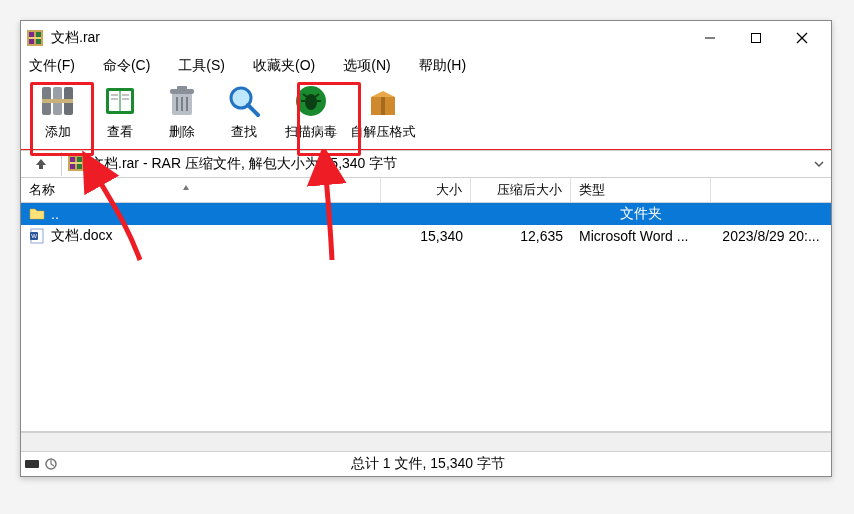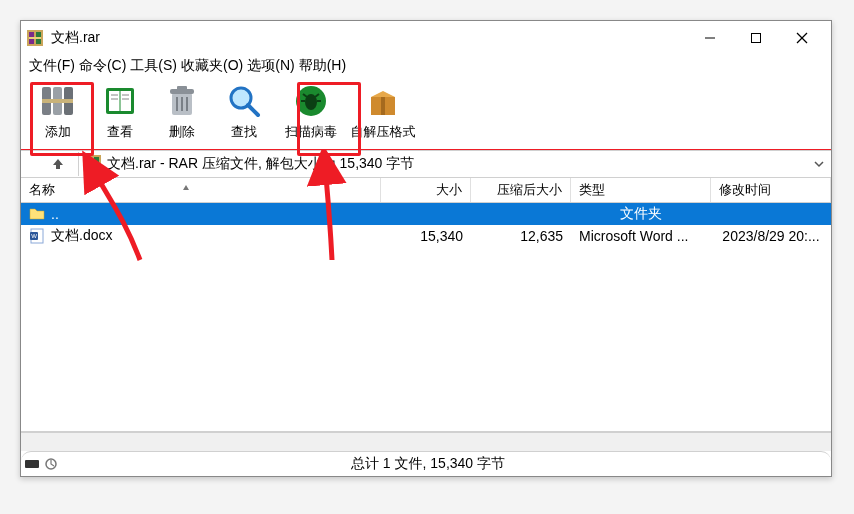--- a/index.html
+++ b/index.html
@@ -11,27 +11,27 @@
     display: flex; flex-direction: column;
   }
   .titlebar {
     height: 34px; display: flex; align-items: center; padding: 0 6px; justify-content: space-between;
   }
   .titlebar-left { display: flex; align-items: center; gap: 8px; }
   .app-icon { width: 16px; height: 16px; display:inline-block; }
   .title-text { font-size: 14px; }
   .titlebar-right { display: flex; }
   .winctl { width: 46px; height: 30px; display:flex; align-items:center; justify-content:center; }
-  .menu-bar { height: 22px; display:flex; align-items:center; gap:4px; padding: 0 8px; font-size: 14px; }
+  .menu-bar { height: 22px; display:flex; align-items:center; gap:28px; padding: 0 8px; font-size: 14px; }
   .toolbar { height: 70px; display:flex; align-items:flex-start; padding: 2px 6px 0 6px; gap: 0px; border-bottom:1px solid #ee1c25;}
   .tb-btn { width: 62px; height: 64px; display:flex; flex-direction:column; align-items:center; justify-content:flex-start; padding-top:2px; }
   .tb-btn .icon-slot { width: 40px; height: 40px; display:flex; align-items:center; justify-content:center; }
   .tb-btn .lbl { margin-top: 2px; font-size: 13px; white-space:nowrap; }
   .tb-btn.wide { width: 72px; }
-  .path-row { height: 26px; border-top:1px solid #d0d0d0; display:flex; align-items:center;padding-left:17px; }
+  .path-row { height: 26px; border-top:1px solid #d0d0d0; display:flex; align-items:center; }
   .up-btn { width: 40px; height: 24px; display:flex; align-items:center; justify-content:center; border-right:1px solid #d0d0d0; }
   .path-body { flex:1; display:flex; align-items:center; gap:6px; padding:0 6px; }
   .path-text { font-size: 14px; }
   .path-drop { width: 24px; display:flex; align-items:center; justify-content:center; }
   .header-row { height: 24px; border-top:1px solid #d0d0d0; border-bottom:1px solid #d0d0d0; display:flex; font-size: 13px; }
   .header-row .hcell { border-right:1px solid #e0e0e0; padding: 3px 8px; display:flex; align-items:center; box-sizing:border-box; }
   .list-body { flex:1; overflow:auto; border-bottom:1px solid #d0d0d0; }
   .row { height: 22px; display:flex; align-items:center; font-size: 14px; }
   .row .cell { padding: 0 8px; box-sizing:border-box; overflow:hidden; text-overflow:ellipsis; white-space:nowrap; }
   .row.selected { background:#0a78d6; color:#fff; }
@@ -39,21 +39,21 @@
   .c-size { width: 90px; text-align:right; }
   .c-csize { width: 100px; text-align:right; }
   .c-type { width: 140px; }
   .c-date { width: 120px; flex:1;text-align:center; }
   .h-name { width: 360px; }
   .h-size { width: 90px; justify-content:flex-end; }
   .h-csize { width: 100px; justify-content:flex-end; }
   .h-type { width: 140px; }
   .h-date { flex:1; }
   .scroll-bk { height: 18px; background:#f0f0f0; border-top:1px solid #d0d0d0; }
-  .status-bar { height: 24px; border-top:1px solid #d0d0d0; display:flex; align-items:center;border-radius:10px; }
+  .status-bar { height: 24px; border-top:1px solid #d0d0d0; display:flex; align-items:center; }
   .status-left { width: 50px; padding-left:4px; display:flex; align-items:center; }
   .status-center { flex:1; text-align:center; font-size: 14px; }
   .file-icon-docx { width:16px; height:16px; }
   .red-box { position:absolute; border:3px solid #ee1c25; border-radius:2px; pointer-events:none; }
   .red-arrow { position:absolute; pointer-events:none; }
 </style>
 </head>
 <body>
 
 <div class="canvas">
@@ -205,23 +205,20 @@
           </svg>
       </div>
       <div class="hcell h-size">
           <span>大小</span>
         </div>
       <div class="hcell h-csize">
           <span>压缩后大小</span>
         </div>
       <div class="hcell h-type">
           <span>类型</span>
-        </div>
-      <div class="hcell h-date">
-          <span>修改时间</span>
         </div>
     </div>
 
     <div class="list-body">
       <div class="row selected">
         <div class="cell c-name">
           <span>
             <svg width="16" height="16" viewBox="0 0 16 16">
                 <path d="M1 4h5l2 2h7v8H1z" fill="#ffe27a" stroke="#c9a227" stroke-width="0.5"></path>
               </svg>

